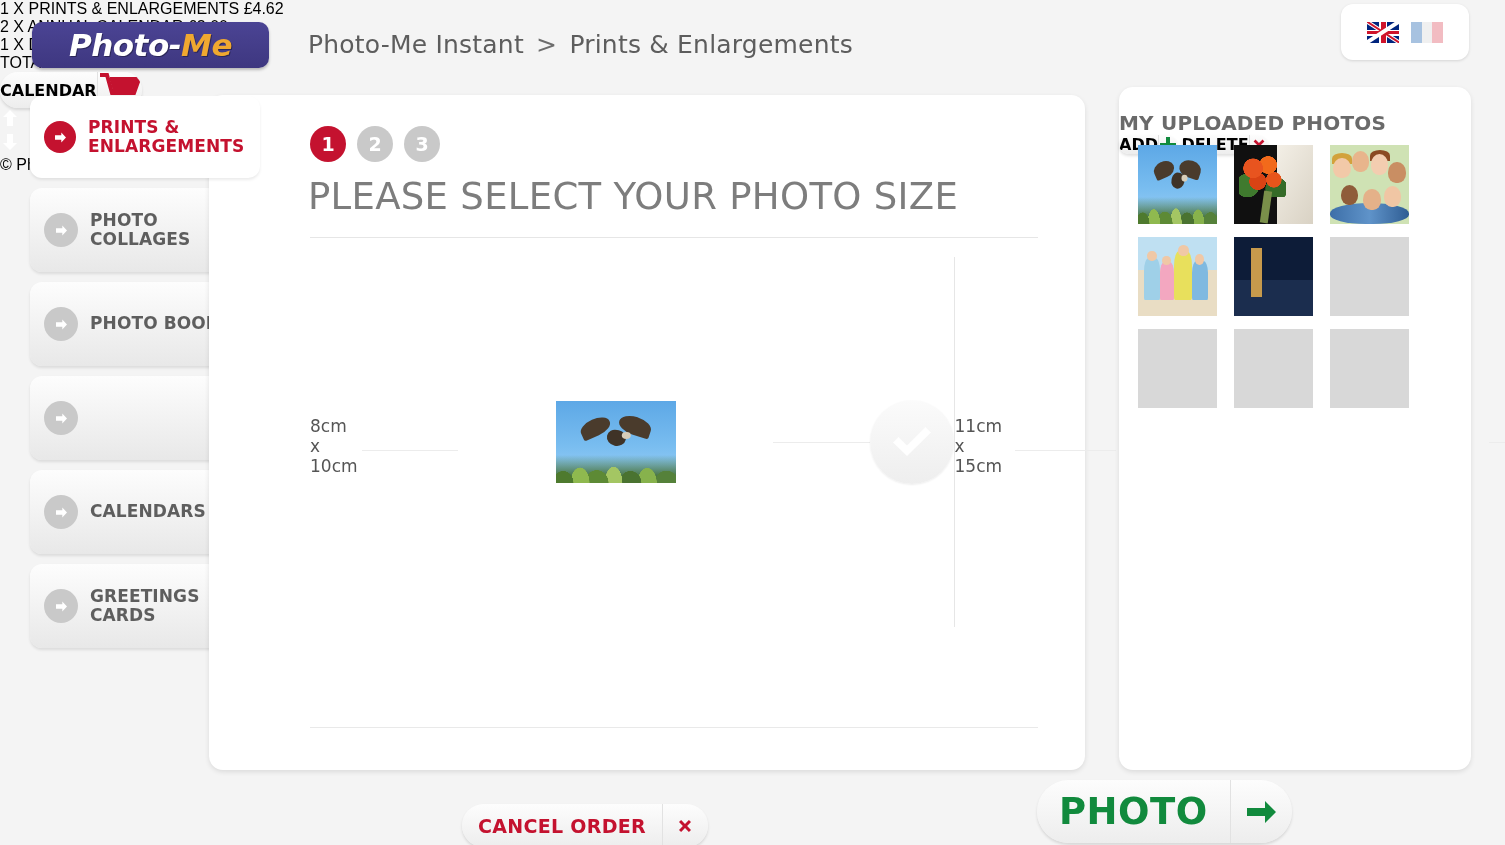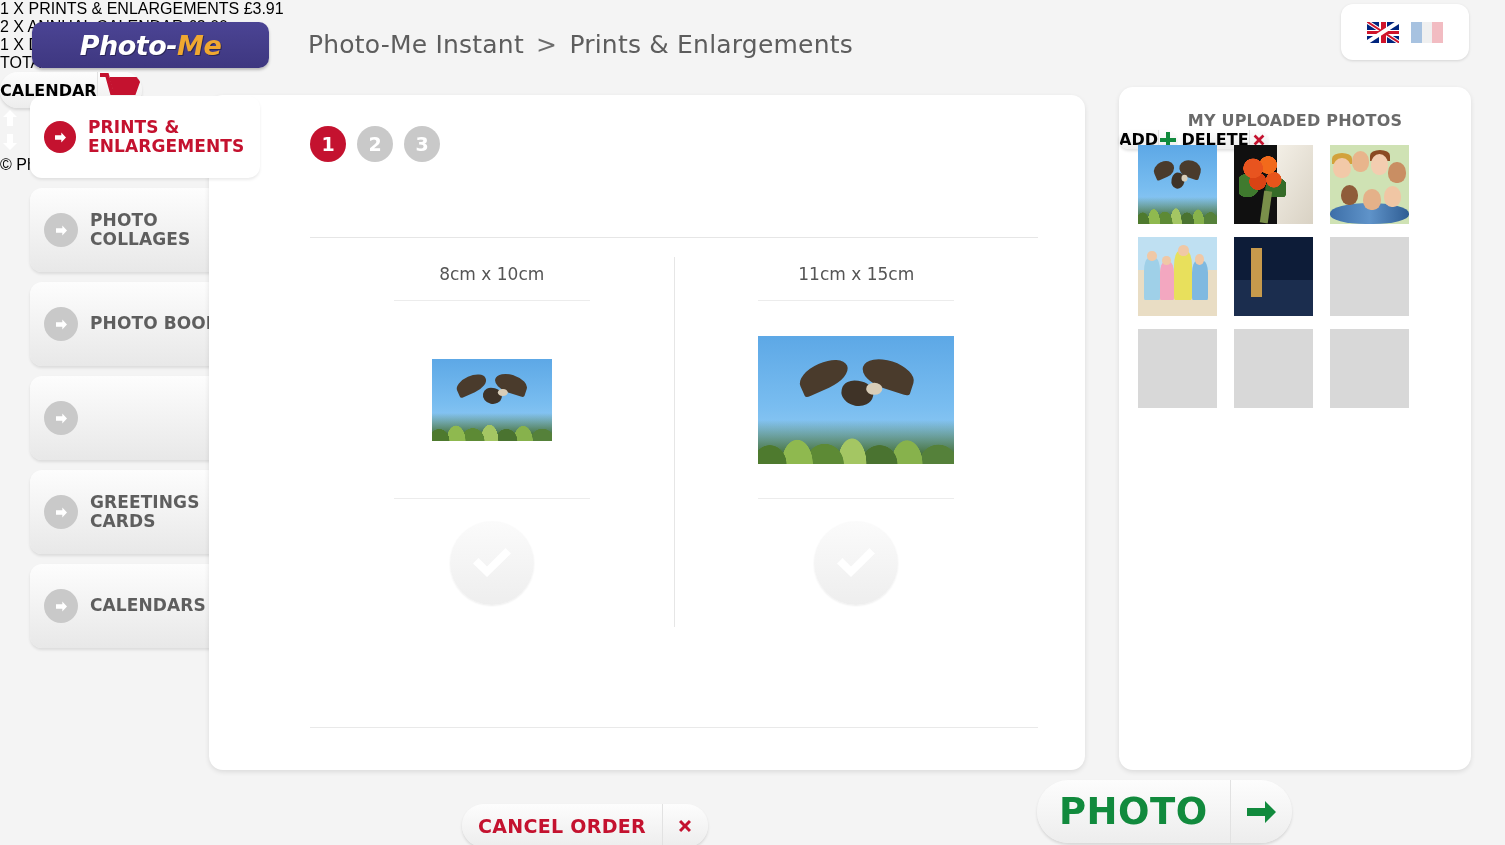--- a/index.html
+++ b/index.html
@@ -16,21 +16,21 @@
   .logo {
     position: absolute; left: 32px; top: 22px;
     width: 237px; height: 46px;
     background: linear-gradient(#4b4494, #3e3780);
     border-radius: 10px;
     box-shadow: 0 2px 3px rgba(0,0,0,.25);
     display: flex; align-items: center; justify-content: center;
   }
   .logo-text {
     font-family: "DejaVu Sans", sans-serif;
-    font-size: 27px; font-weight: bold; font-style: italic;
+    font-size: 31px; font-weight: bold; font-style: italic;
     letter-spacing: -.5px;
     color: #ffffff;
     text-shadow: 1px 1px 0 rgba(0,0,0,.35);
     white-space: nowrap;
   }
   .logo-text .me { color: #f0a830; }
 
   .breadcrumb {
     position: absolute; left: 308px; top: 30px;
     font-size: 25px; color: #5d5d5d;
@@ -132,21 +132,21 @@
   }
 
   
   .options {
     position: absolute; left: 101px; top: 162px;
     width: 728px; height: 370px;
     display: flex;
   }
   .option-col {
     position: relative;
-    flex: 1 1 0; display: flex; flex-direction: column; align-items: center;
+    flex: 1 1 0; display: flex; flex-direction: row; align-items: center;
   }
   .option-col + .option-col { border-left: 1px solid #e6e6e6; }
   .opt-label {
     font-size: 17px; color: #555; margin-top: 7px;
     font-family: "DejaVu Sans", sans-serif;
   }
   .opt-rule-top {
     width: 196px; height: 1px; background: #ececec; margin-top: 16px;
   }
   .opt-img-wrap {
@@ -237,23 +237,23 @@
   .btn-next .ico { width: 62px; }
 
   
   .right-panel {
     position: absolute; left: 1119px; top: 87px;
     width: 352px; height: 683px;
     background: #fff; border-radius: 14px;
     box-shadow: 0 2px 5px rgba(0,0,0,.10);
   }
   .rp-title {
-    text-align: center; padding-top: 24px;
-    font-family: "DejaVu Sans", sans-serif;
-    font-size: 16px; font-weight: bold; color: #6a6a6a; letter-spacing: .2px;
+    padding-top: 24px;
+    font-family: "DejaVu Sans", sans-serif;
+    font-size: 20px; font-weight: bold; color: #6a6a6a; letter-spacing: .2px;
   }
   .photo-area {
     position: absolute; left: 19px; top: 58px;
     width: 273px;
     display: grid; grid-template-columns: repeat(3, 79px);
     gap: 13px 17px;
   }
   .thumb {
     width: 79px; height: 79px; position: relative; overflow: hidden;
     background: #d8d8d8;
@@ -454,39 +454,40 @@
             <path d="M3 6.2h6.3V3.4L14 8.5l-4.7 5.1v-2.8H3z" fill="#fff"></path>
           </svg>
       </span>
     </div>
     <div class="side-item">
       <span class="arrow-circle">
         <svg width="17" height="17" viewBox="0 0 17 17">
             <path d="M3 6.2h6.3V3.4L14 8.5l-4.7 5.1v-2.8H3z" fill="#fff"></path>
           </svg>
       </span>
-      <span class="side-label">GREETINGS CARDS</span>
+      <span class="side-label">CALENDARS</span>
     </div>
     <div class="side-item">
       <span class="arrow-circle">
         <svg width="17" height="17" viewBox="0 0 17 17">
             <path d="M3 6.2h6.3V3.4L14 8.5l-4.7 5.1v-2.8H3z" fill="#fff"></path>
           </svg>
       </span>
-      <span class="side-label">CALENDARS</span>
+      <span class="side-label">GREETINGS CARDS</span>
     </div>
   </div>
 
   
   <div class="main-panel">
     <div class="steps">
       <div class="step on">1</div>
       <div class="step">2</div>
       <div class="step">3</div>
     </div>
+    <div class="main-title">PLEASE SELECT YOUR PHOTO SIZE</div>
     <div class="title-rule"></div>
 
     <div class="options">
 
       <div class="option-col">
         <div class="opt-label">8cm x 10cm</div>
         <div class="opt-rule-top"></div>
         <div class="opt-img-wrap">
           <span class="eagle" style="width:120px;height:82px;">
             <i class="sky"></i>
@@ -635,21 +636,21 @@
       </span>
     </div>
 
   </div>
 
   <div class="rp-rule"></div>
 
   <div class="ss-list">
     <div class="ss-row">
       <span>1 X PRINTS &amp; ENLARGEMENTS</span>
-      <span class="price">£3.91</span>
+      <span class="price">£4.62</span>
     </div>
     <div class="ss-row">
       <span>2 X ANNUAL CALENDAR</span>
       <span class="price">£3.00</span>
     </div>
     <div class="ss-row">
       <span>1 X DVD WRITE</span>
       <span class="price">£1.00</span>
     </div>
     <div class="ss-rule"></div>

